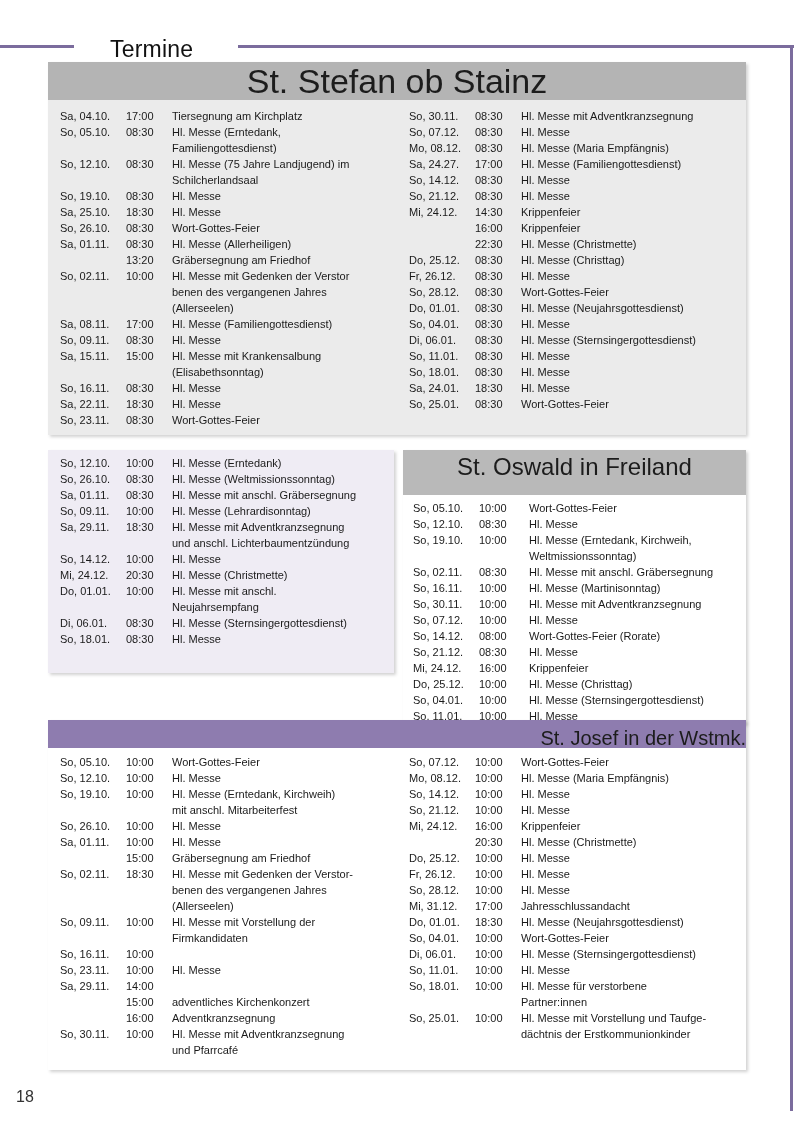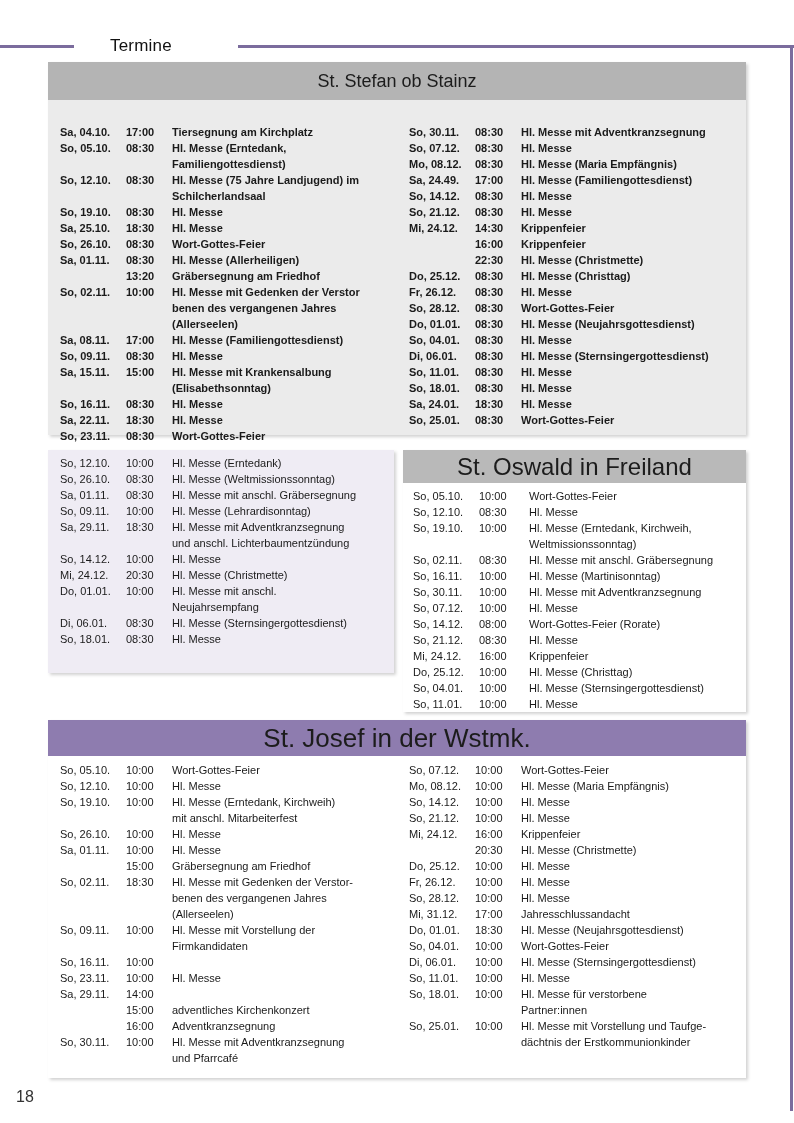--- a/index.html
+++ b/index.html
@@ -5,53 +5,53 @@
   html,body{margin:0;padding:0;}
   body{
     width:794px;height:1123px;position:relative;background:#ffffff;
     font-family:"Liberation Sans", sans-serif;color:#1a1a1a;overflow:hidden;
   }
   .rule{position:absolute;background:#7b6c9d;}
   .rule-left{top:45px;left:0;width:74px;height:3px;}
   .rule-right{top:45px;left:238px;right:0;height:3px;}
   .rule-vert{top:45px;right:1px;width:3px;height:1066px;}
   .termine{
-    position:absolute;top:36px;left:110px;font-size:17px;color:#111;
+    position:absolute;top:36px;left:110px;font-size:23px;color:#111;
     letter-spacing:0.2px;
     text-align:center;
   }
   .sec{position:absolute;box-shadow:2px 2px 3px rgba(0,0,0,0.18);}
   .sec-header{
     text-align:center;color:#1c1c1c;white-space:nowrap;overflow:hidden;
   }
   .sec-body{box-sizing:border-box;}
   .two-col{display:flex;}
   .col{flex:1;min-width:0;}
   .row{
     display:grid;grid-template-columns:66px 46px 1fr;
     font-size:11px;line-height:16px;padding-left:12px;color:#1a1a1a;
   }
   .c-date,.c-time{white-space:nowrap;}
   .c-event{white-space:nowrap;}
 
   .sec-stefan{left:48px;top:62px;width:698px;}
-  .sec-stefan .sec-header{height:38px;line-height:38px;font-size:18px;}
-  .sec-stefan .sec-body{height:335px;padding-top:24px;font-weight:bold;}
+  .sec-stefan .sec-header{height:38px;line-height:38px;font-size:34px;}
+  .sec-stefan .sec-body{height:335px;padding-top:8px;}
 
   .sec-jakob{left:48px;top:450px;width:346px;}
   .sec-jakob .sec-header{height:33px;line-height:33px;font-size:24px;}
   .sec-jakob .sec-body{height:223px;padding-top:5px;}
 
   .sec-oswald{left:403px;top:450px;width:343px;}
-  .sec-oswald .sec-header{height:33px;line-height:33px;font-size:24px;}
+  .sec-oswald .sec-header{height:45px;line-height:33px;font-size:24px;}
   .sec-oswald .sec-body{height:229px;padding-top:5px;}
   .sec-oswald .row{grid-template-columns:66px 50px 1fr;padding-left:10px;}
 
   .sec-josef{left:48px;top:720px;width:698px;}
-  .sec-josef .sec-header{height:36px;line-height:36px;font-size:26px;}
+  .sec-josef .sec-header{height:28px;line-height:36px;font-size:20px;text-align:right;}
   .sec-josef .sec-body{height:322px;padding-top:6px;}
 
   .page-number{position:absolute;left:16px;top:1088px;font-size:16px;color:#333;}
 </style>
 </head>
 <body>
 
 <div class="termine">Termine</div>
 <div class="rule rule-left"></div>
 <div class="rule rule-right"></div>
@@ -147,21 +147,21 @@
           <span class="c-date">So, 07.12.</span>
           <span class="c-time">08:30</span>
           <span class="c-event">Hl. Messe</span>
         </div>
         <div class="row">
           <span class="c-date">Mo, 08.12.</span>
           <span class="c-time">08:30</span>
           <span class="c-event">Hl. Messe (Maria Empfängnis)</span>
         </div>
         <div class="row">
-          <span class="c-date">Sa, 24.49.</span>
+          <span class="c-date">Sa, 24.27.</span>
           <span class="c-time">17:00</span>
           <span class="c-event">Hl. Messe (Familiengottesdienst)</span>
         </div>
         <div class="row">
           <span class="c-date">So, 14.12.</span>
           <span class="c-time">08:30</span>
           <span class="c-event">Hl. Messe</span>
         </div>
         <div class="row">
           <span class="c-date">So, 21.12.</span>

